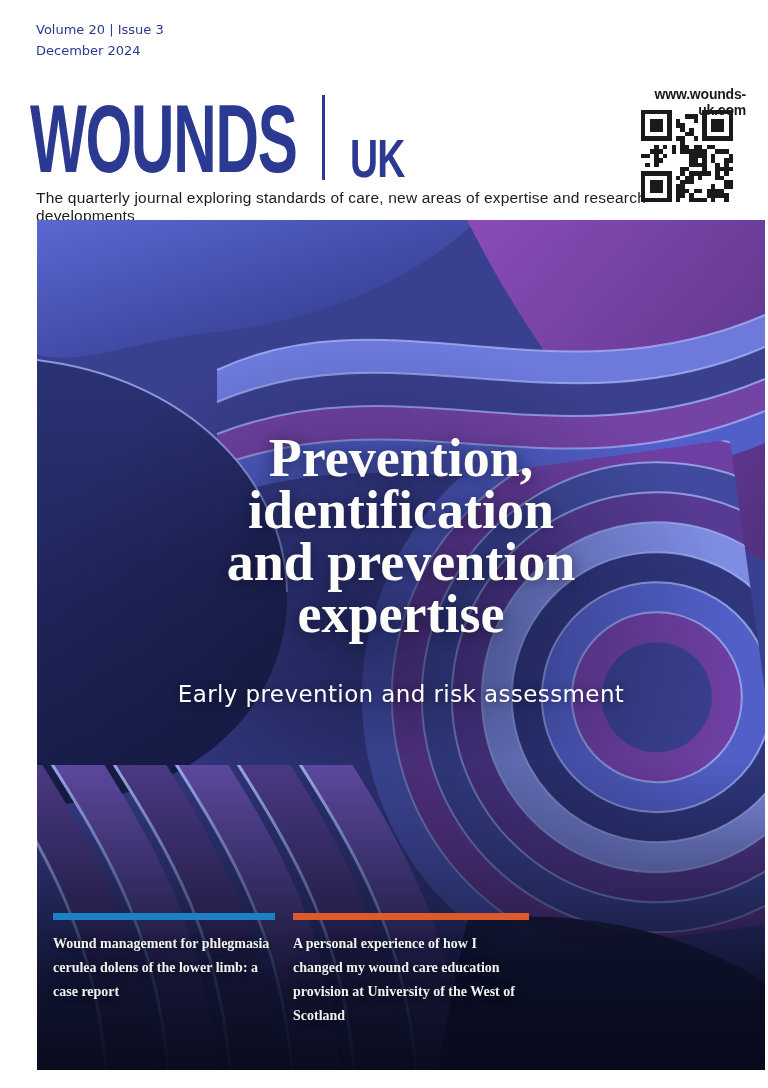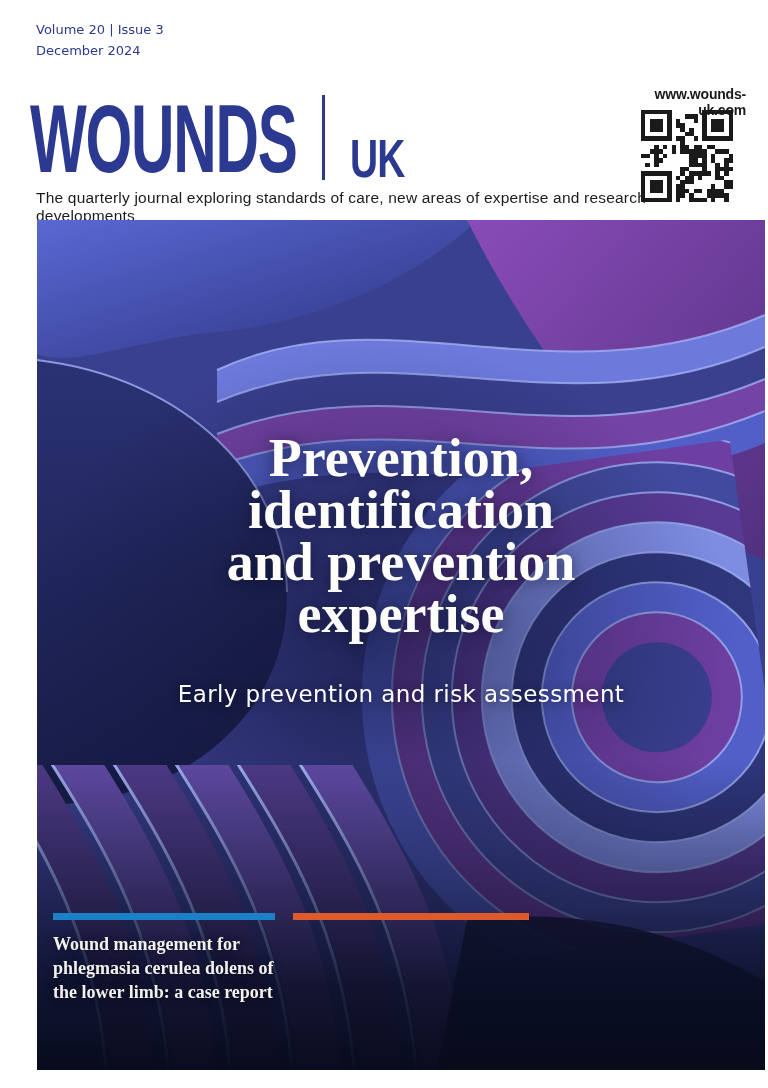--- a/index.html
+++ b/index.html
@@ -70,21 +70,21 @@
     text-shadow:0 1px 10px rgba(3,5,22,.5);
   }
 
   
   .teasers { position:absolute; left:16px; top:693px; width:712px; display:flex; gap:18px; }
   .teaser { width:222px; }
   .teaser:last-child { width:236px; }
   .teaser-bar { height:7px; width:100%; margin-bottom:12px; }
   .teaser-text {
     font-family:"Liberation Serif", serif; font-weight:bold;
-    font-size:18px; line-height:24px; color:#f2f1ec;
+    font-size:14px; line-height:24px; color:#f2f1ec;
     text-shadow:0 1px 8px rgba(3,5,22,.6);
   }
 </style>
 </head>
 <body>
 
 <div class="page">
 
   <div class="meta">
     <div>Volume 20  |  Issue 3</div>
@@ -334,16 +334,17 @@
     </div>
     <div class="cover-subtitle">Early prevention and risk assessment</div>
 
     <div class="teasers">
       <div class="teaser">
         <div class="teaser-bar" style="background: rgb(27, 128, 197);"></div>
         <div class="teaser-text">Wound management for phlegmasia cerulea dolens of the lower limb: a case report</div>
       </div>
       <div class="teaser">
         <div class="teaser-bar" style="background: rgb(223, 90, 43);"></div>
+        <div class="teaser-text">A personal experience of how I changed my wound care education provision at University of the West of Scotland</div>
       </div>
     </div>
   </div>
 </div>
 
 </body></html>

